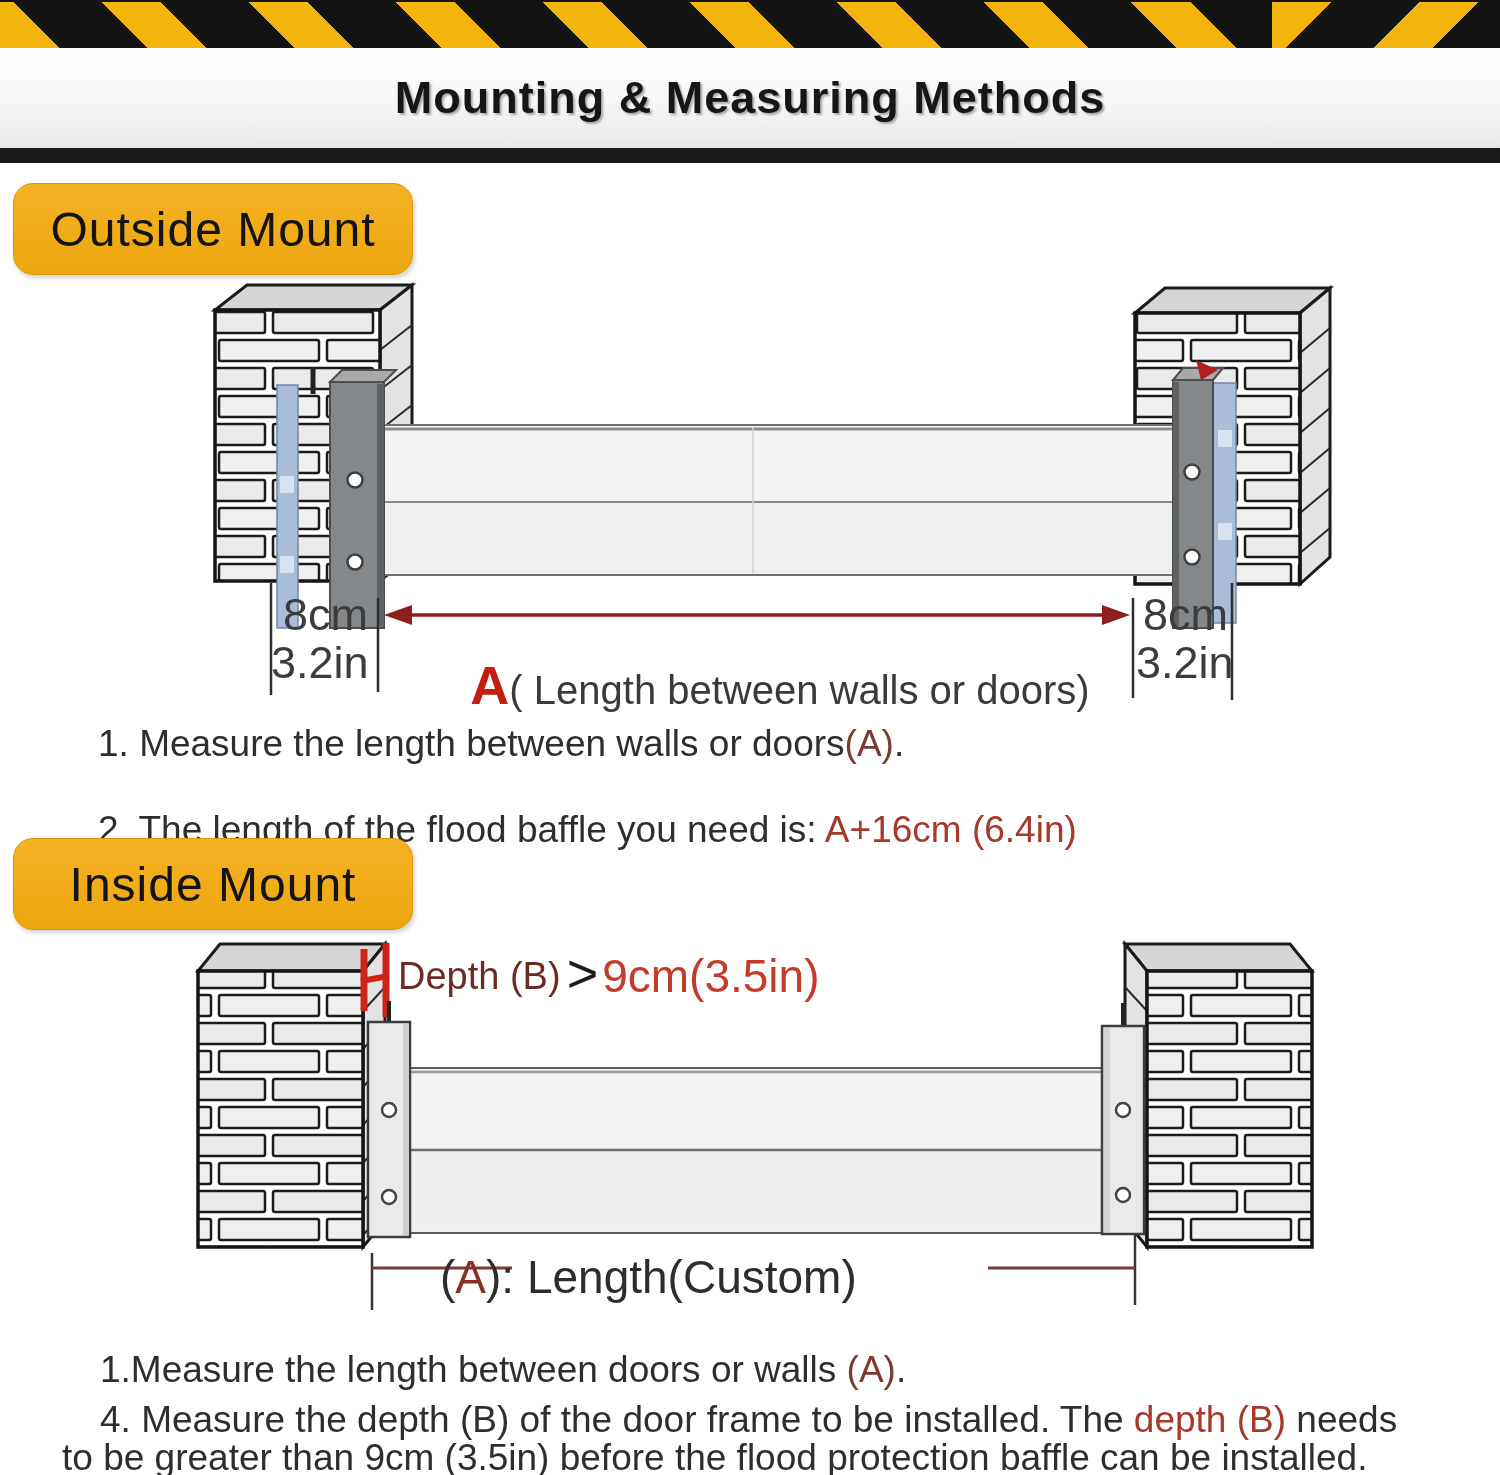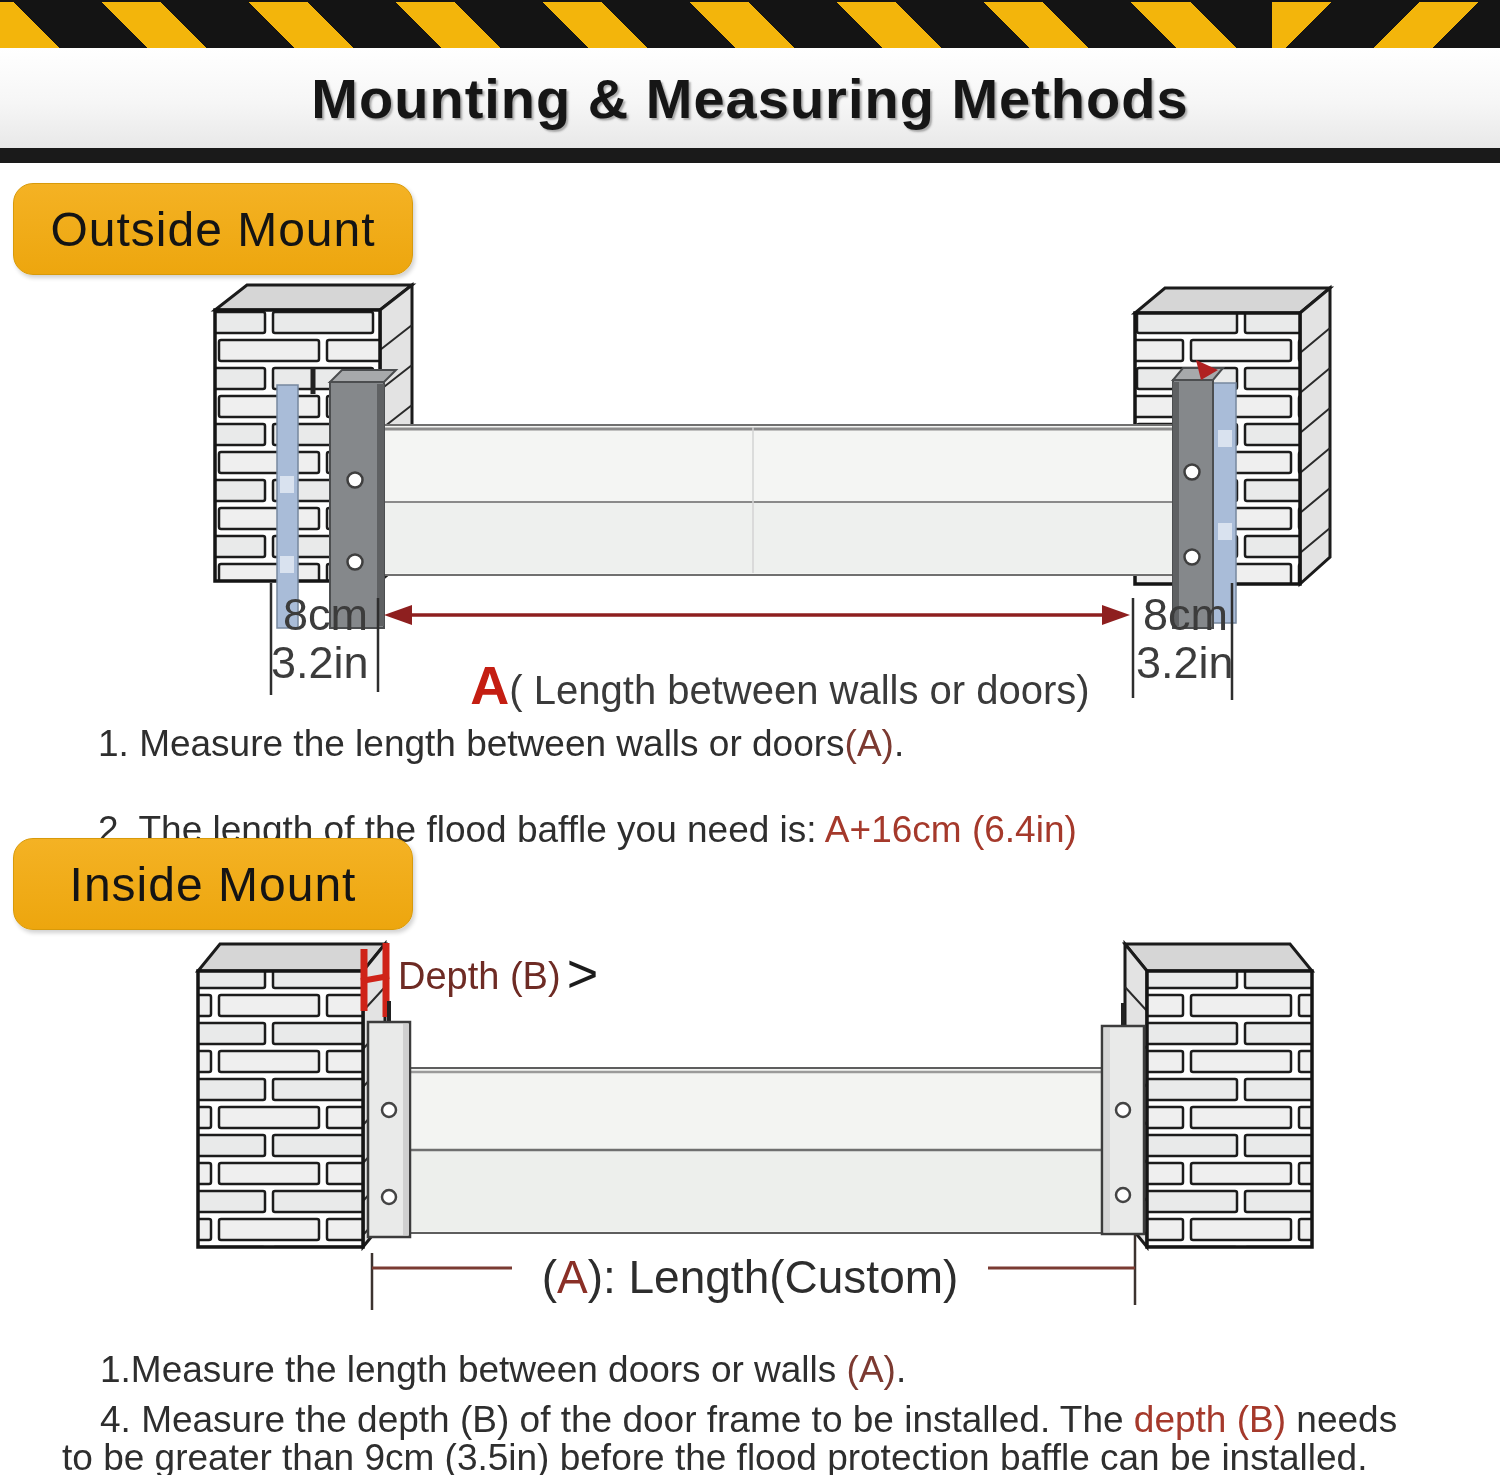--- a/index.html
+++ b/index.html
@@ -12,21 +12,21 @@
   
   .tape{position:absolute;left:0;top:0;width:1500px;height:50px;background:#141414;}
   .tape-seg{position:absolute;top:2px;height:46px;}
   .tape-left{left:0;width:1285px;
     background:repeating-linear-gradient(45deg,#f3b50b 0 42px,#141414 42px 104px);}
   .tape-right{left:1272px;width:228px;
     background:repeating-linear-gradient(135deg,#f3b50b 0 42px,#141414 42px 104px);}
   .banner{position:absolute;left:0;top:48px;width:1500px;height:100px;
     background:linear-gradient(180deg,#ffffff 0%,#f6f6f6 55%,#e8e8e8 100%);
     display:flex;align-items:center;justify-content:center;}
-  .title{margin:4px;font-size:56px;font-weight:700;letter-spacing:1px;color:#161616;
+  .title{margin:4px;font-size:45px;font-weight:700;letter-spacing:1px;color:#161616;
     text-shadow:2px 2px 2px rgba(110,110,110,.55);}
   .banner-bar{position:absolute;left:0;top:148px;width:1500px;height:15px;background:#1a1a1a;}
 
   
   .badge{position:absolute;left:13px;width:398px;height:90px;border-radius:20px;
     background:linear-gradient(180deg,#f4b224 0%,#eda60e 100%);
     border:1px solid #d89a0a;
     box-shadow:2px 3px 4px rgba(0,0,0,.18);
     display:flex;align-items:center;justify-content:center;
     font-size:48px;color:#141414;letter-spacing:1px;}
@@ -48,21 +48,21 @@
   .span-label{position:absolute;left:430px;top:622px;width:700px;text-align:center;
     font-size:40px;color:#3a3a3a;line-height:1.2;white-space:nowrap;margin-top:31px;}
   .em-a{font-size:54px;font-weight:700;color:#c41e12;}
 
   .depth-label{position:absolute;left:398px;top:944px;height:64px;
     display:flex;align-items:center;white-space:nowrap;}
   .depth-name{font-size:38px;color:#6e2b24;}
   .depth-gt{font-size:54px;color:#1c1c1c;margin:0 4px 6px 6px;}
   .depth-val{font-size:46px;color:#c33b2b;}
 
-  .len-label{position:absolute;left:440px;top:1250px;width:620px;text-align:center;
+  .len-label{position:absolute;left:440px;top:1250px;width:620px;
     font-size:46px;color:#2d2d2d;white-space:nowrap;}
   .len-label .la{color:#8a2f26;}
 
   
   .step{position:absolute;font-size:37px;color:#2e2e2e;white-space:nowrap;line-height:1.2;}
   .step-o1{left:98px;top:722px;text-align:right;}
   .step-o2{left:98px;top:772px;margin-top:36px;}
   .step-i1{left:100px;top:1348px;}
   .step-i2{left:100px;top:1398px;}
   .step-i3{left:62px;top:1436px;}
@@ -233,20 +233,21 @@
     <line x1="372" y1="318" x2="372" y2="375" stroke="#3c332f" stroke-width="2.5"></line>
     <line x1="372" y1="333" x2="512" y2="333" stroke="#7a3b32" stroke-width="3"></line>
     <line x1="1135" y1="300" x2="1135" y2="370" stroke="#3c332f" stroke-width="2.5"></line>
     <line x1="988" y1="333" x2="1135" y2="333" stroke="#7a3b32" stroke-width="3"></line>
   </g>
 </svg>
 
 <div class="depth-label">
   <span class="depth-name">Depth (B) </span>
   <span class="depth-gt">&gt;</span>
+  <span class="depth-val">9cm(3.5in)</span>
 </div>
 <div class="len-label">
   <span class="lp">(</span><span class="la">A</span><span class="lr">): Length(Custom)</span>
 </div>
 
 <div class="step step-i1">
   <span>1.Measure the length between doors or walls </span><span class="red-soft">(A)</span><span>.</span>
 </div>
 <div class="step step-i2">
   <span>4. Measure the depth (B) of the door frame to be installed. The </span><span class="red">depth (B)</span><span> needs</span>

